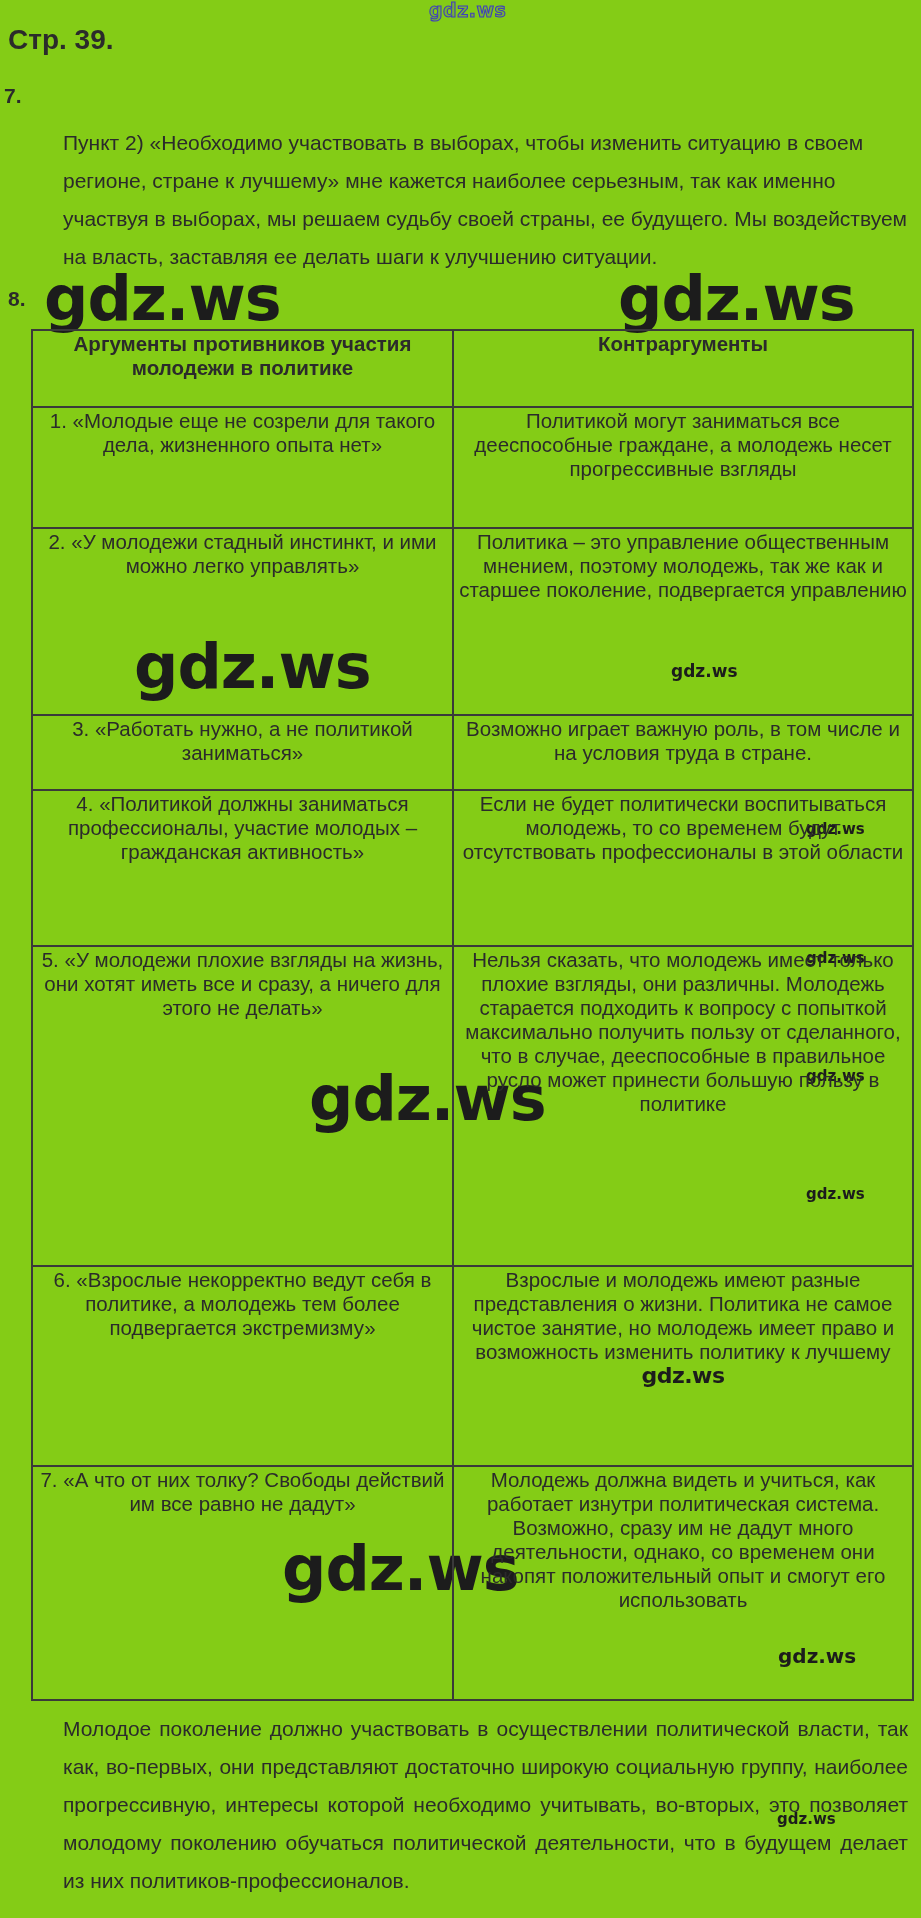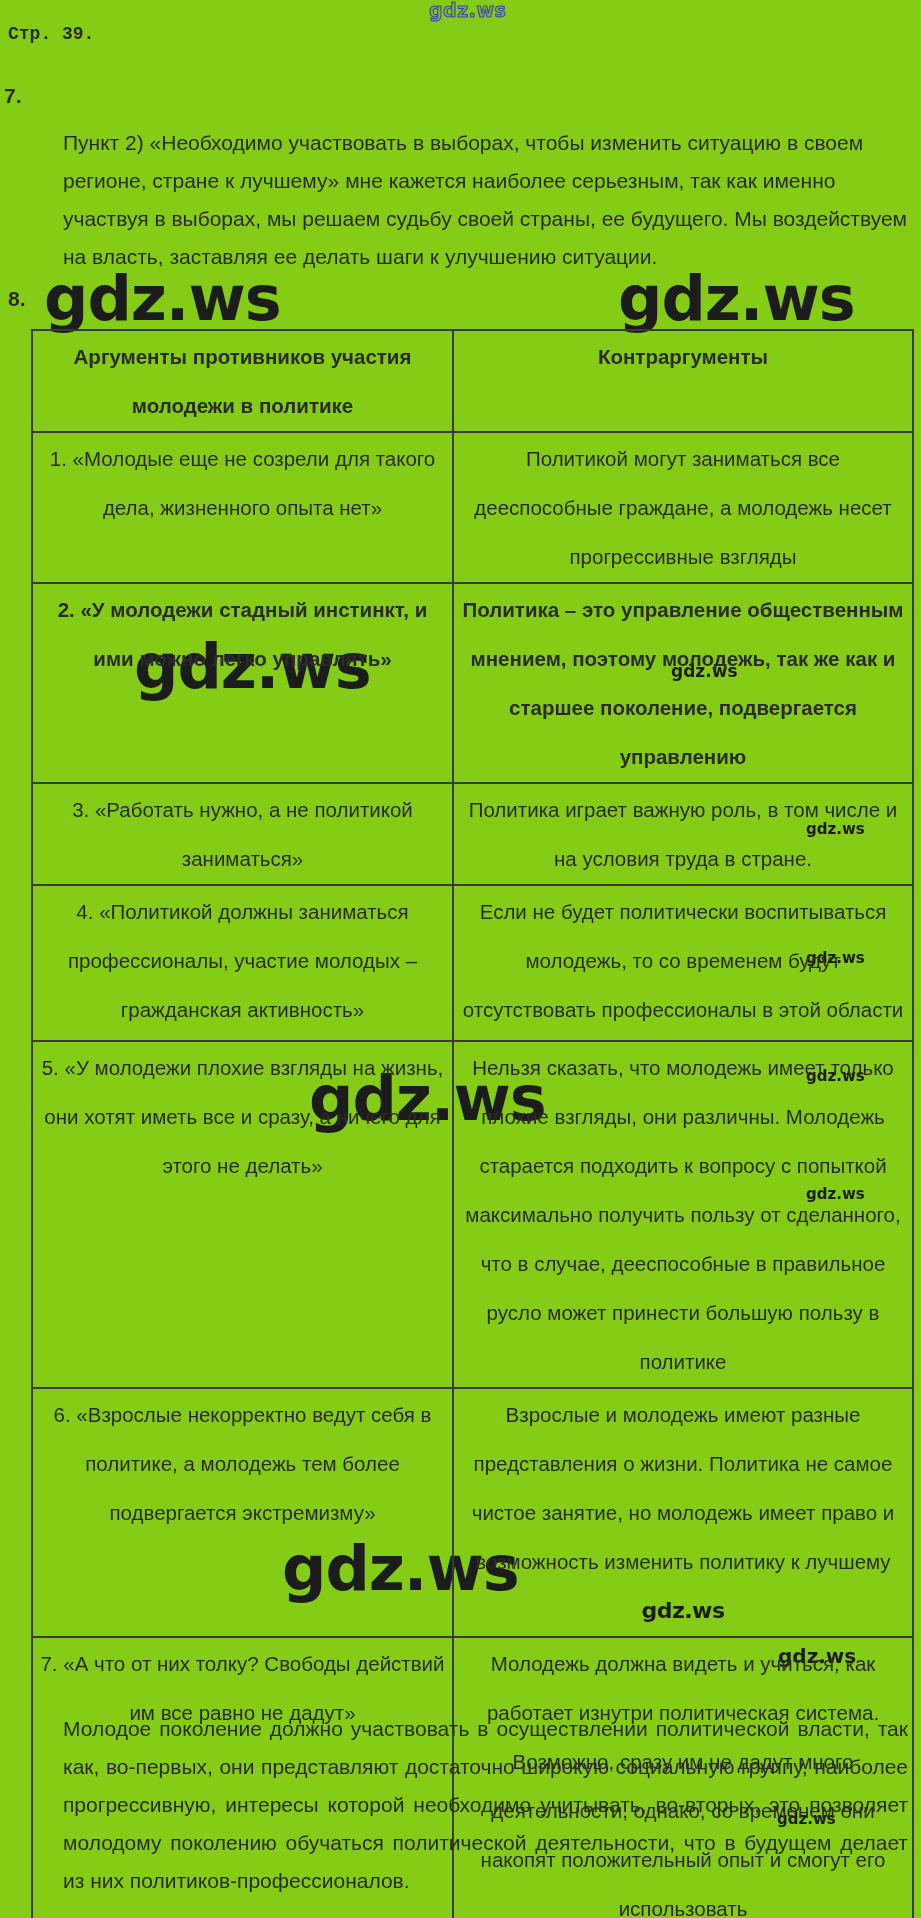--- a/index.html
+++ b/index.html
@@ -3,43 +3,43 @@
 <meta charset="utf-8">
 <style>
   html,body { margin:0; padding:0; background:#ffffff; }
   .page {
     position:relative; width:921px; height:1918px; overflow:hidden;
     background:#84cc16; color:#2b2b2b;
     font-family:"Liberation Sans", sans-serif;
   }
 
   
-  .page-label   { position:absolute; left:8px;  top:24px;  font-size:18px; font-weight:600;font-family:Liberation Mono, monospace; }
+  .page-label   { position:absolute; left:8px;  top:24px;  font-size:28px; font-weight:600; }
   .item7-label  { position:absolute; left:4px;  top:84px;  font-size:21px; font-weight:600; }
   .item7-text   { position:absolute; left:63px; top:124px; width:845px;
                   font-size:21px; line-height:38px; text-align:left; }
   .item8-label  { position:absolute; left:8px;  top:287px; font-size:21px; font-weight:600; }
   .closing      { position:absolute; left:63px; top:1710px; width:845px;
                   font-size:21px; line-height:38px; text-align:justify; }
 
   
   table.args {
     position:absolute; left:31px; top:329px; width:881px;
     border-collapse:collapse; table-layout:fixed;
   }
   .args th, .args td {
     border:2px solid #3a3a3a; vertical-align:top; text-align:center;
-    font-size:20.5px; line-height:49px; padding:1px 4px; overflow:hidden;
+    font-size:20.5px; line-height:24px; padding:1px 4px; overflow:hidden;
     color:#2b2b2b;
   }
   .args th { font-weight:700; height:73px; }
   .args col.c-left  { width:421px; }
   .args col.c-right { width:460px; }
   .args tbody tr:nth-child(1) { height:121px; }
-  .args tbody tr:nth-child(2) { height:166px;font-weight:bold; }
+  .args tbody tr:nth-child(2) { height:187px; }
   .args tbody tr:nth-child(3) { height:75px;  }
   .args tbody tr:nth-child(4) { height:156px; }
   .args tbody tr:nth-child(5) { height:320px; }
   .args tbody tr:nth-child(6) { height:200px; }
   .args tbody tr:nth-child(7) { height:234px; }
 
   
   .wm {
     position:absolute; font-family:"DejaVu Sans", sans-serif;
     color:#1c1c1c; line-height:1; white-space:nowrap; pointer-events:none;
@@ -106,21 +106,21 @@
         <tr>
           <td>1. «Молодые еще не созрели для такого дела, жизненного опыта нет»</td>
           <td><span>Политикой могут заниматься все дееспособные граждане, а молодежь несет прогрессивные взгляды</span></td>
         </tr>
         <tr>
           <td>2. «У молодежи стадный инстинкт, и ими можно легко управлять»</td>
           <td><span>Политика – это управление общественным мнением, поэтому молодежь, так же как и старшее поколение, подвергается управлению</span></td>
         </tr>
         <tr>
           <td>3. «Работать нужно, а не политикой заниматься»</td>
-          <td><span>Политика играет важную роль, в том числе и на условия труда в стране.</span></td>
+          <td><span>Возможно играет важную роль, в том числе и на условия труда в стране.</span></td>
         </tr>
         <tr>
           <td>4. «Политикой должны заниматься профессионалы, участие молодых – гражданская активность»</td>
           <td><span>Если не будет политически воспитываться молодежь, то со временем будут отсутствовать профессионалы в этой области</span></td>
         </tr>
         <tr>
           <td>5. «У молодежи плохие взгляды на жизнь, они хотят иметь все и сразу, а ничего для этого не делать»</td>
           <td><span>Нельзя сказать, что молодежь имеет только плохие взгляды, они различны. Молодежь старается подходить к вопросу с попыткой максимально получить пользу от сделанного, что в случае, дееспособные в правильное русло может принести большую пользу в политике</span></td>
         </tr>
         <tr>

